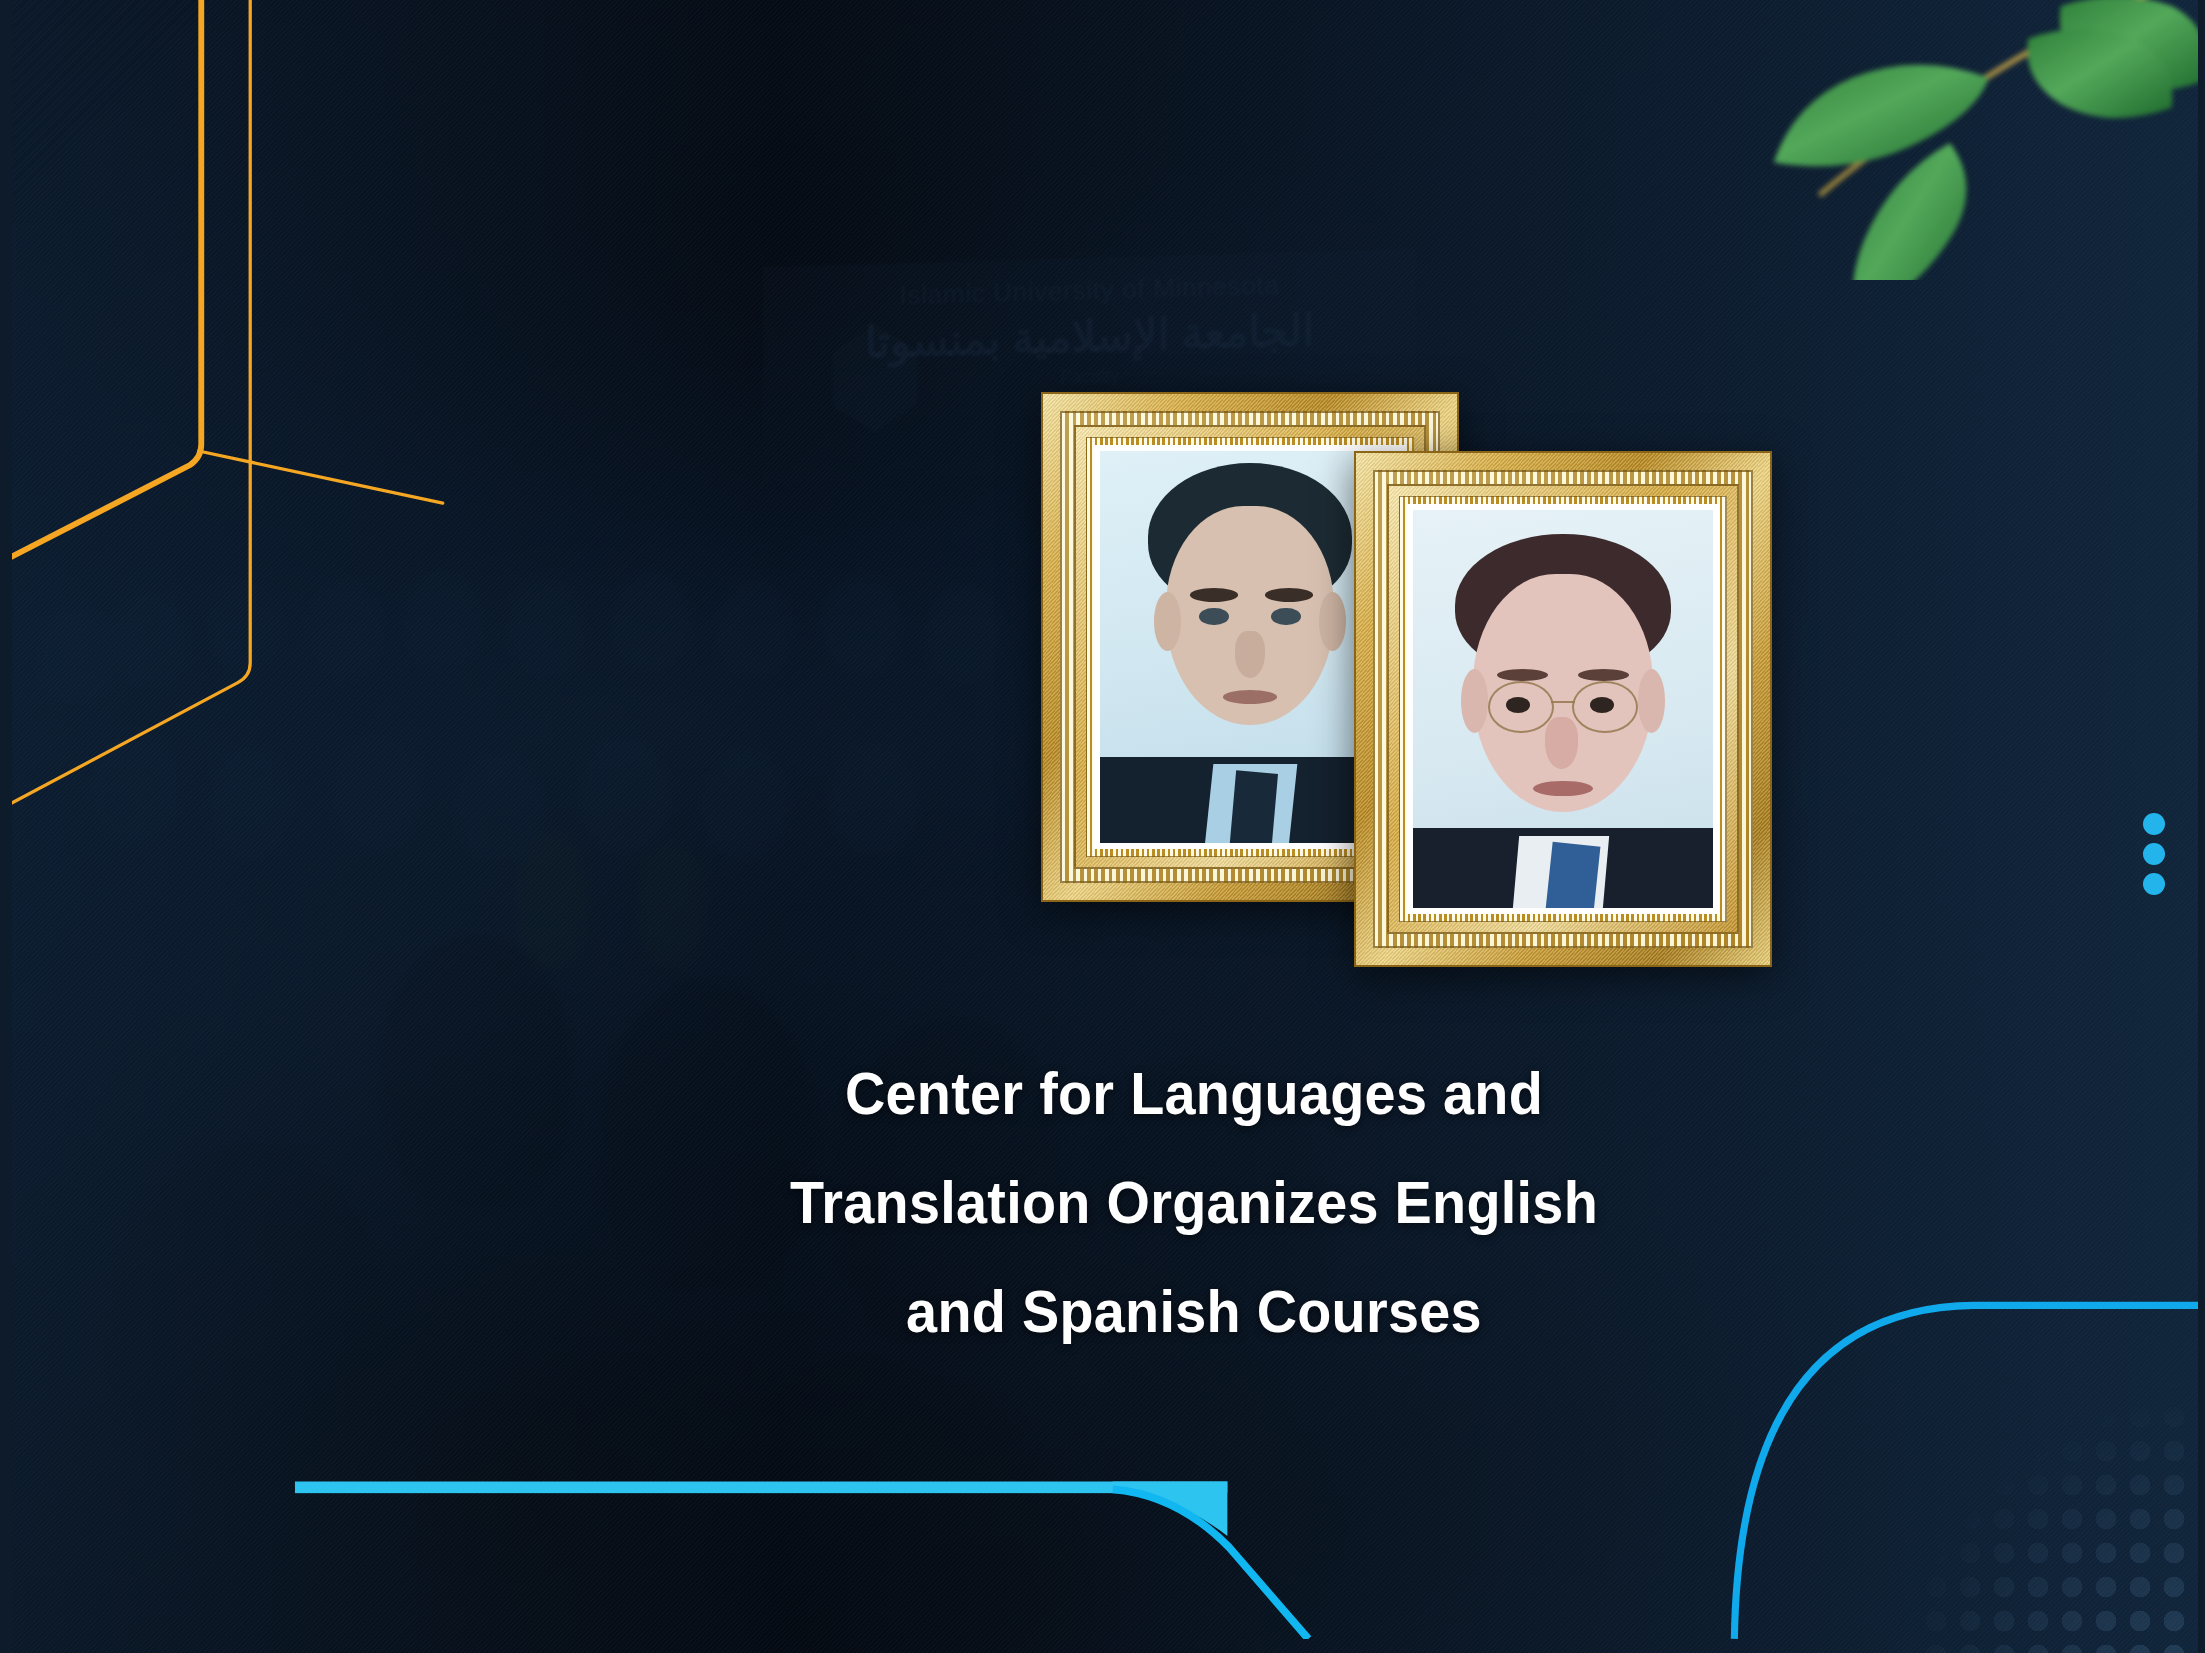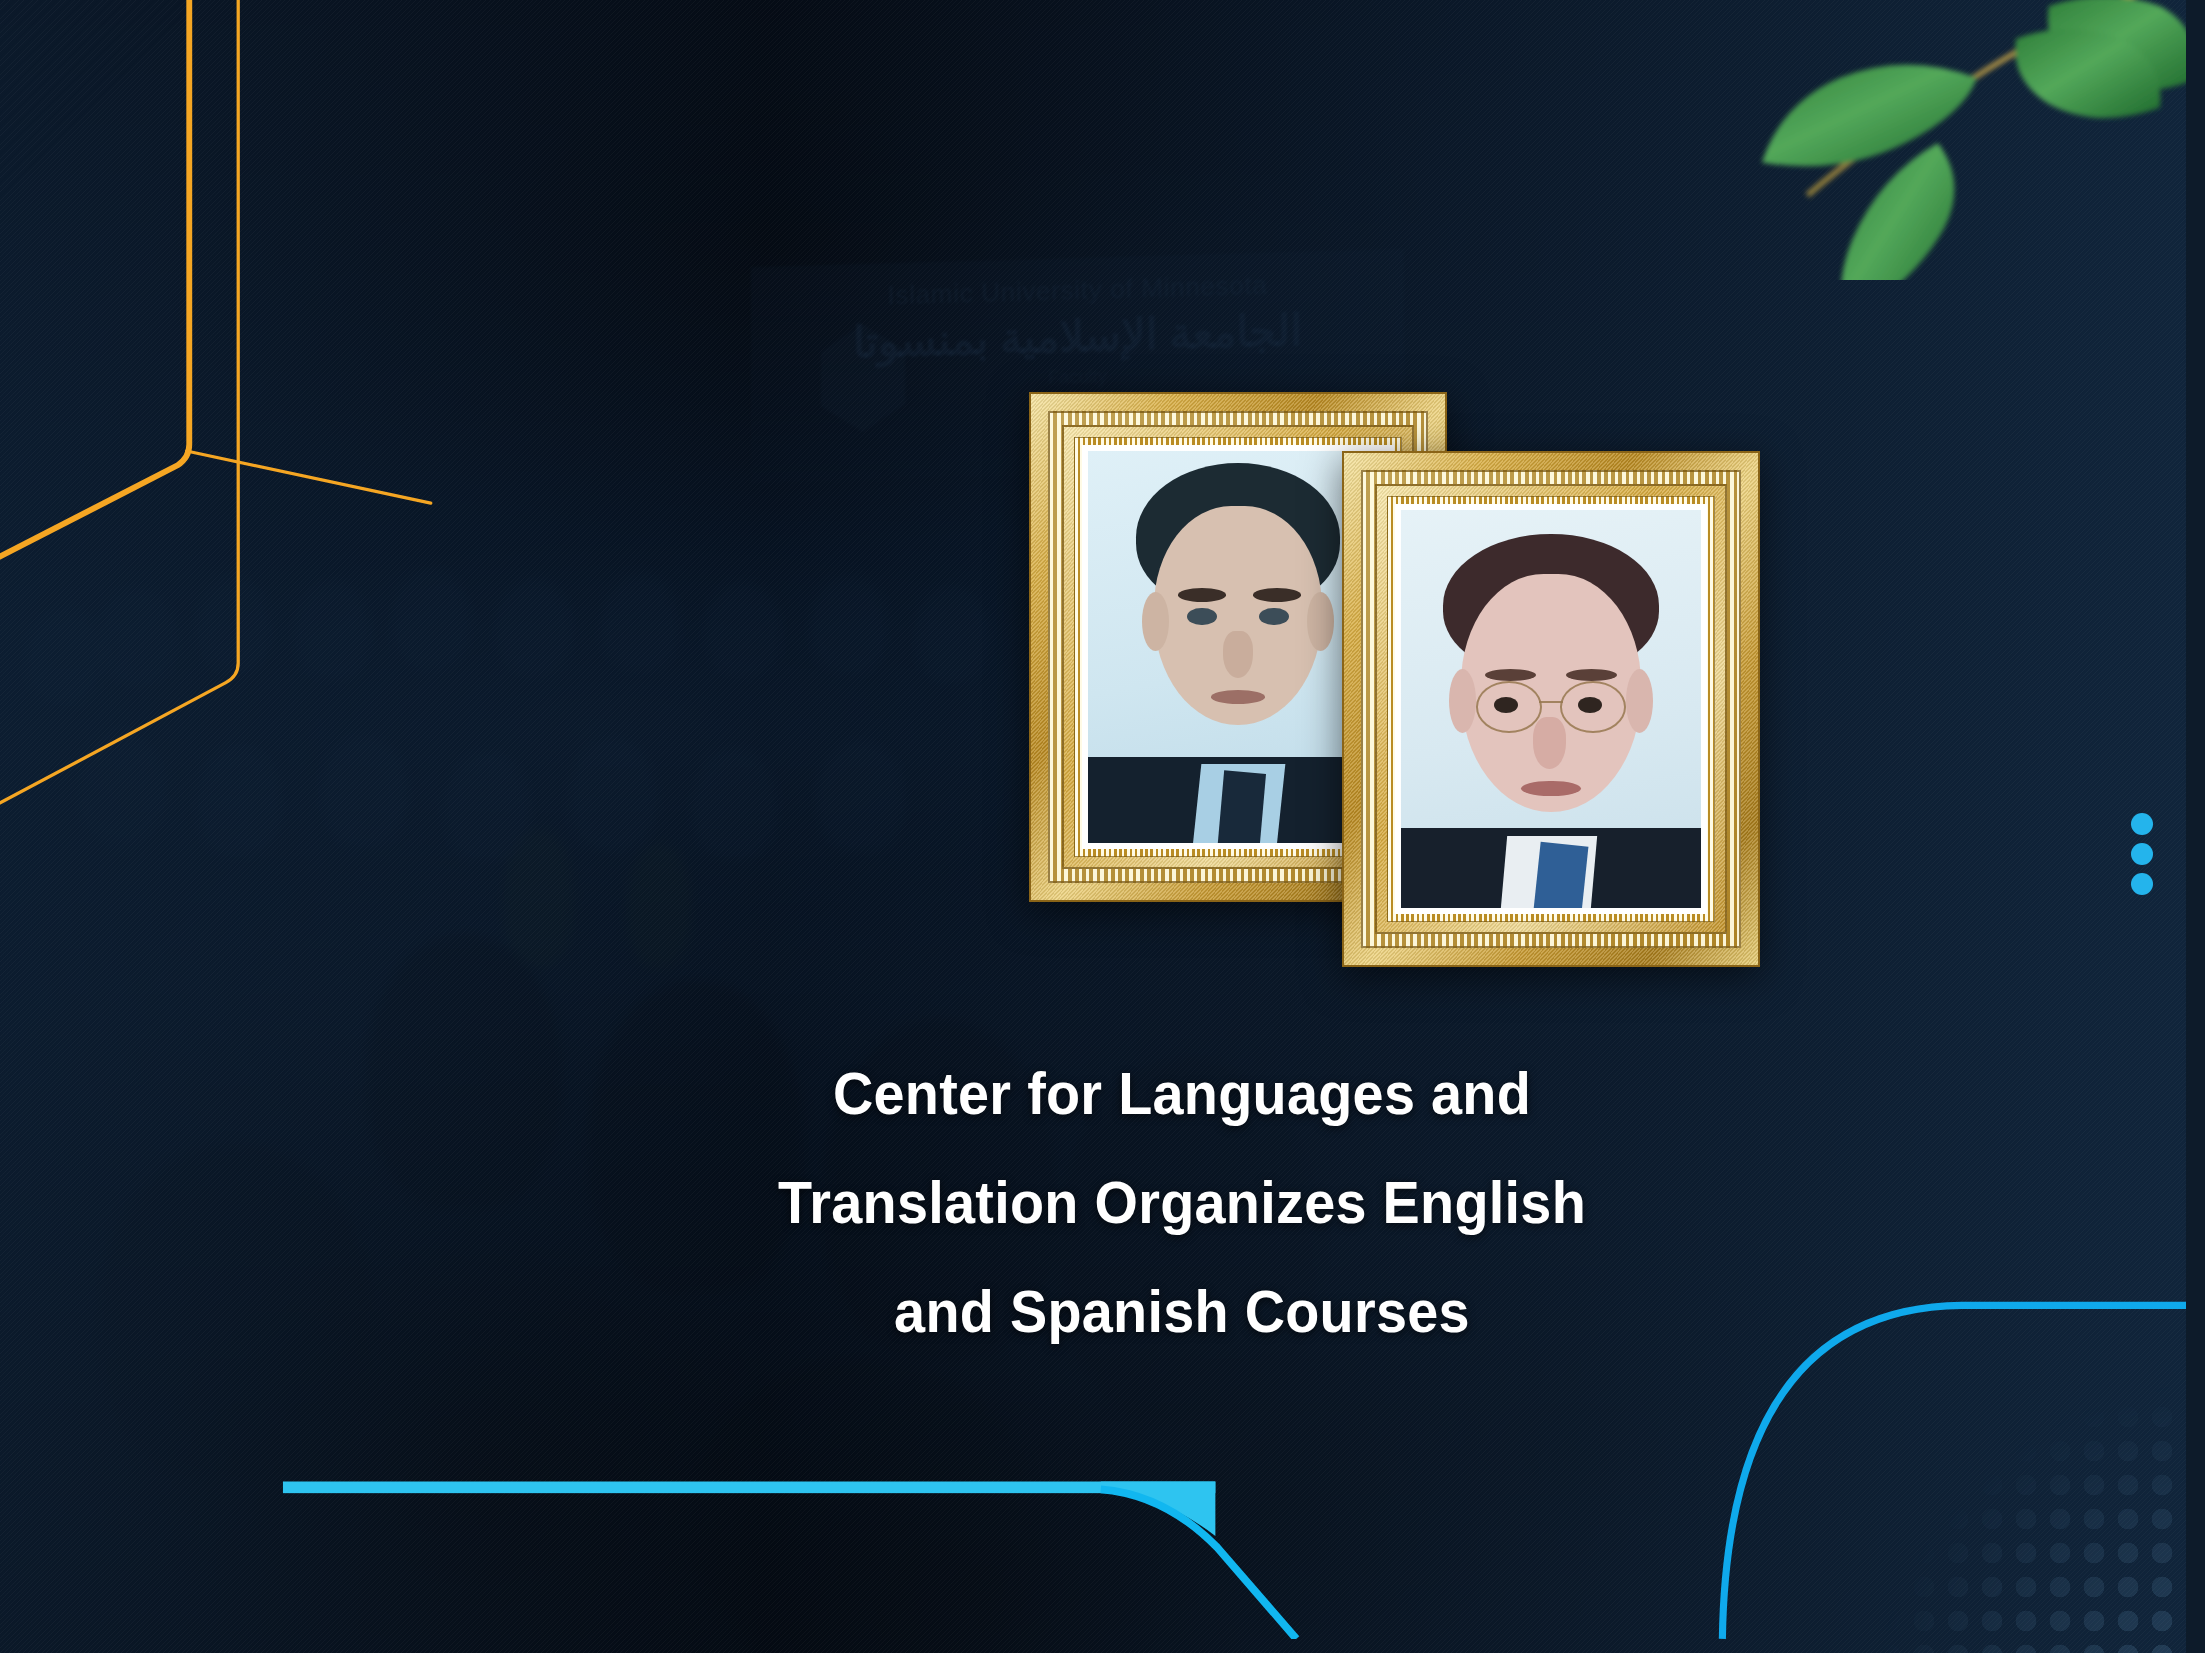--- a/index.html
+++ b/index.html
@@ -5,20 +5,21 @@
   html,body{margin:0;padding:0;background:#0d1b2a;}
   *{box-sizing:border-box;}
 
   .slide{
     position:relative;
     width:2186px;
     height:1653px;
     overflow:hidden;
     background:#3b82f6;
     font-family:"Liberation Sans", sans-serif;
+    margin-left:12px;
   }
 
   
   .bg-photo{
     position:absolute; inset:0;
     background:
       
       radial-gradient(ellipse 915px 457px at 36% 14%, rgba(9,20,34,.95) 0%, rgba(9,20,34,0) 70%),
       
       radial-gradient(ellipse 405px 196px at 51% 18%, rgba(40,72,104,.40) 0%, rgba(40,72,104,0) 72%),

